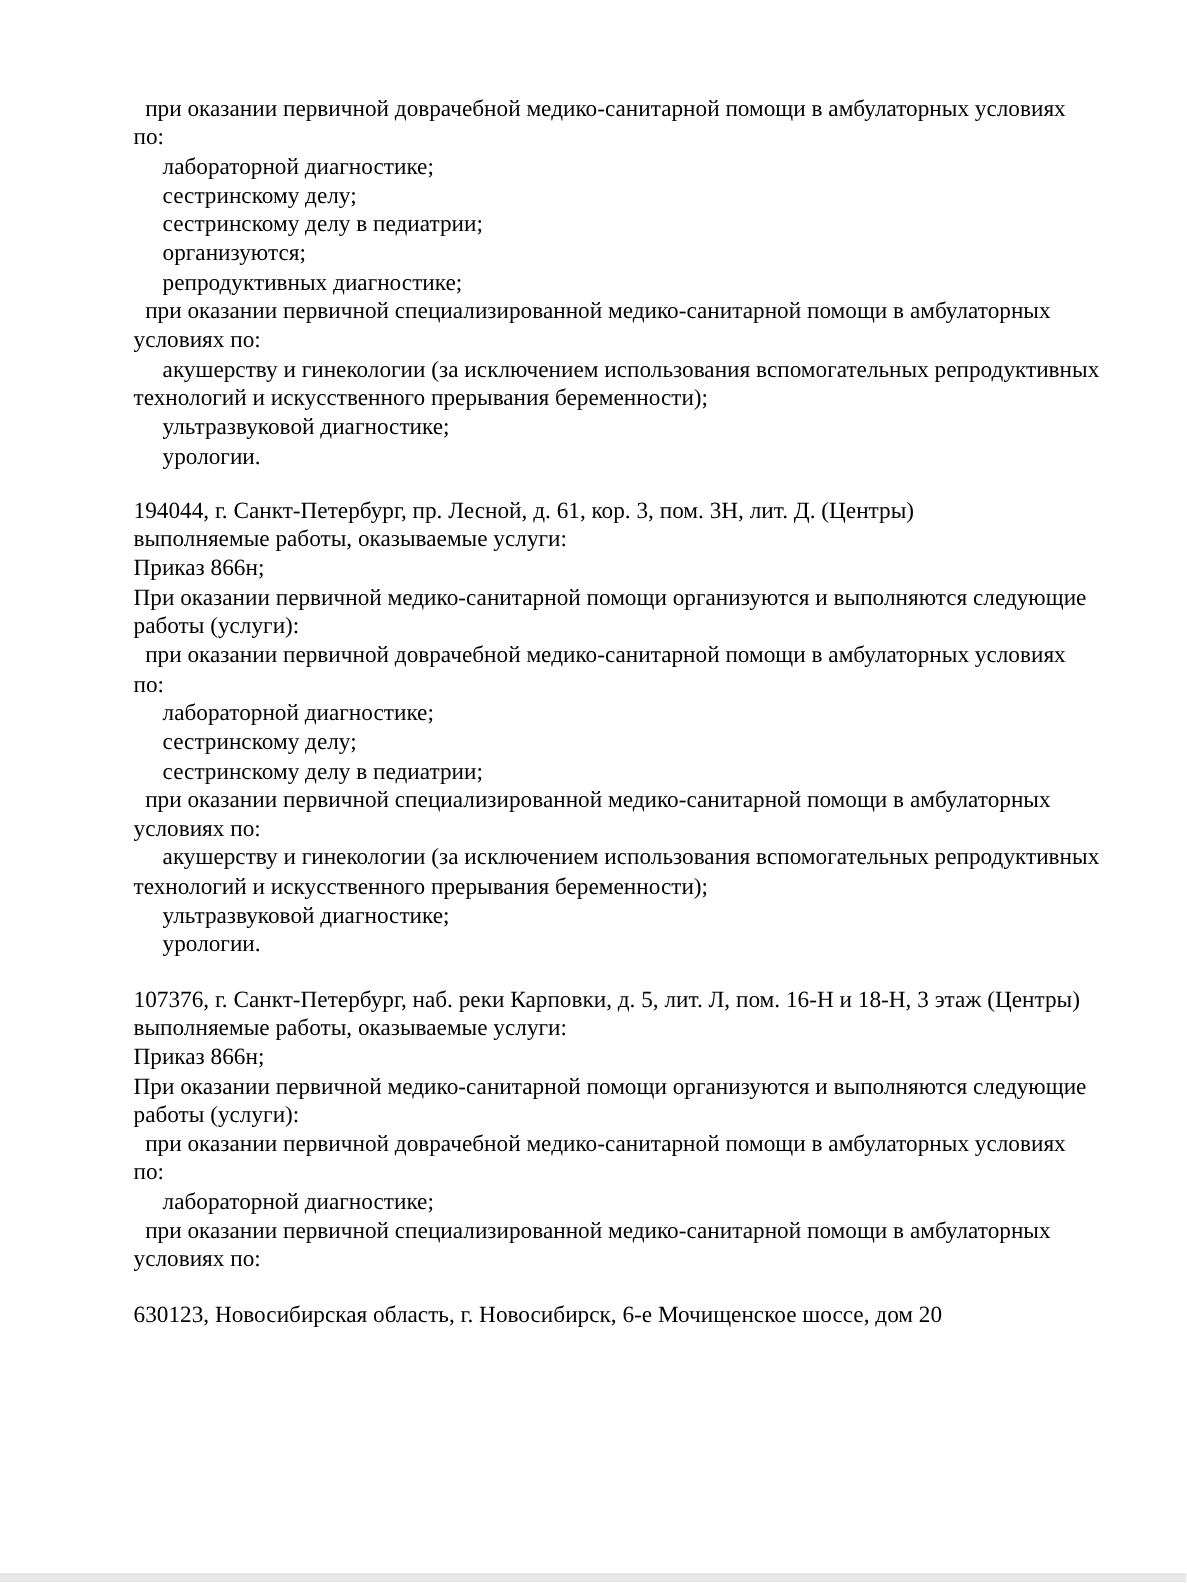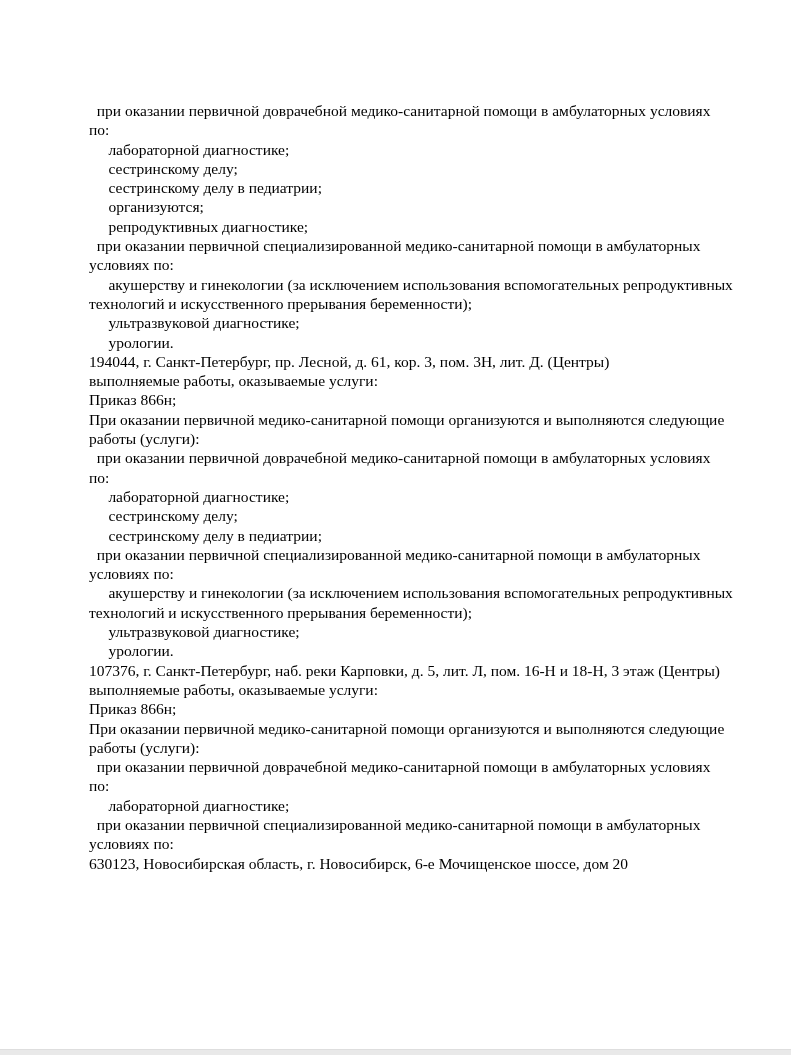--- a/index.html
+++ b/index.html
@@ -9,25 +9,25 @@
   }
   body {
     width: 791px;
     height: 1055px;
     position: relative;
     overflow: hidden;
     font-family: "Liberation Serif", "DejaVu Serif", serif;
     color: #000000;
   }
   .doc {
-    padding: 101px 30px 0 89px;
+    padding: 63px 30px 0 89px;
   }
   .block { }
   .block + .block {
-    margin-top: 0;
+    margin-top: 17px;
   }
   .line {
     white-space: pre;
     font-size: 15.5px;
     line-height: 19.3px;
     letter-spacing: 0px;
   }
   .bottom-bar {
     position: absolute;
     left: 0;

